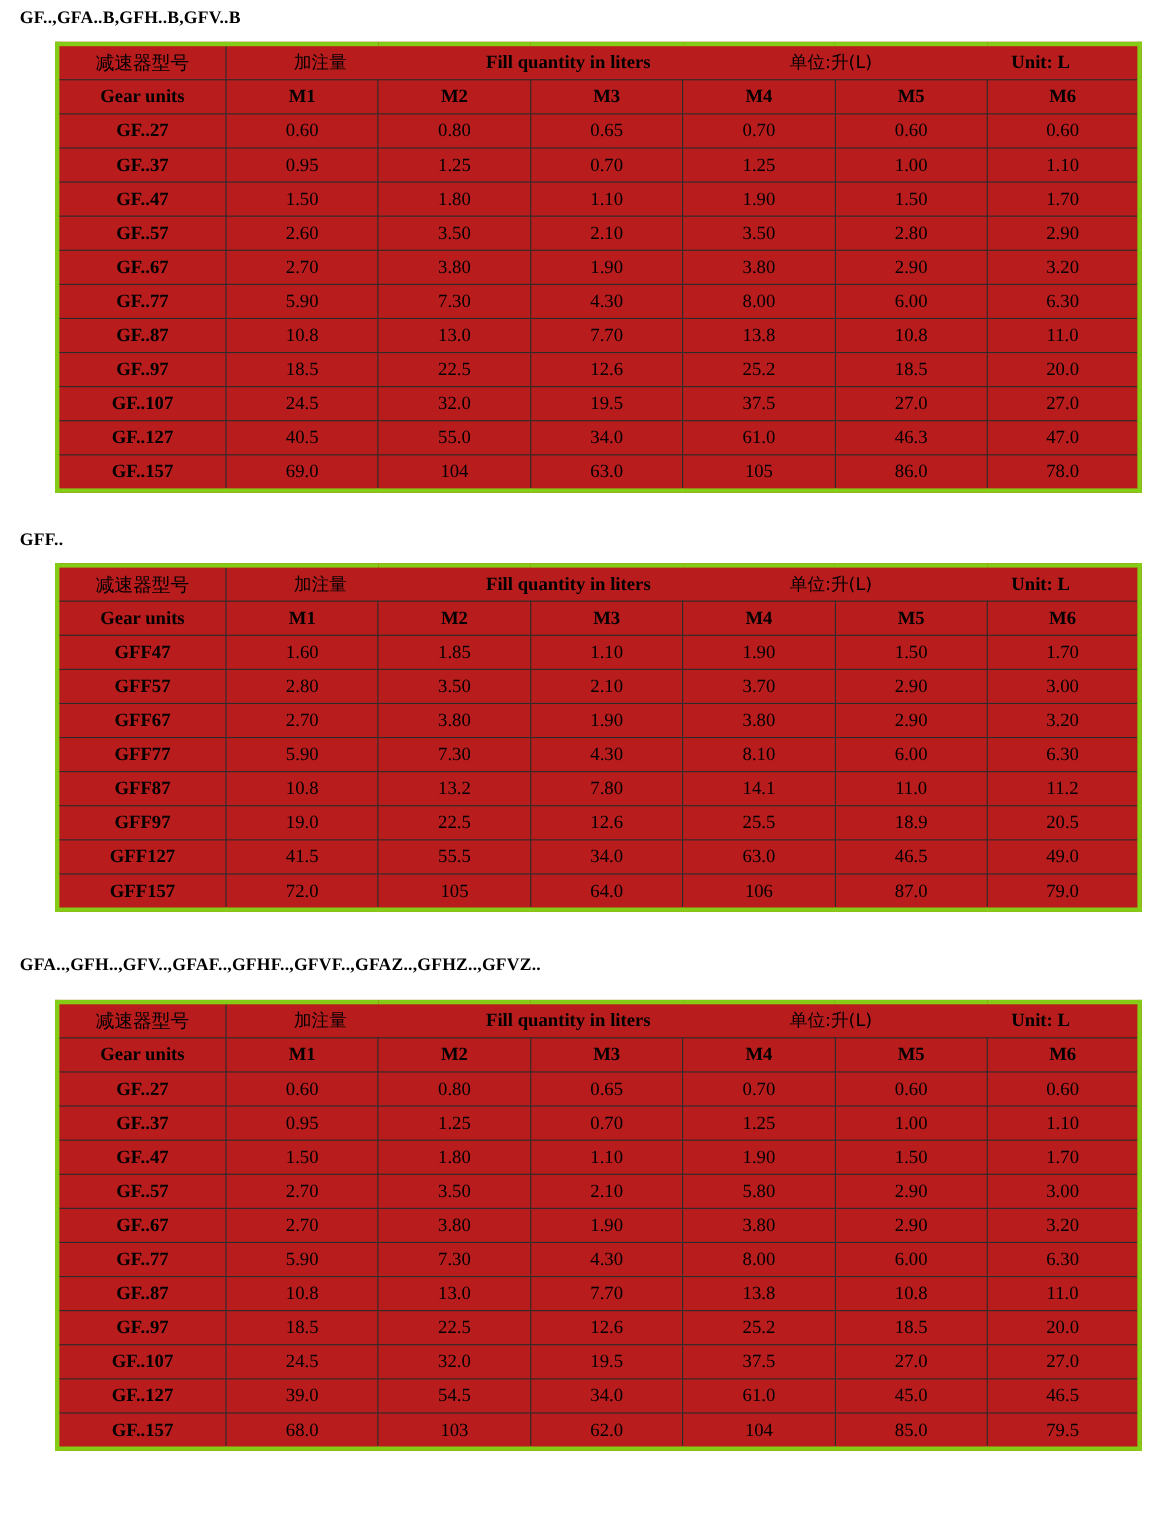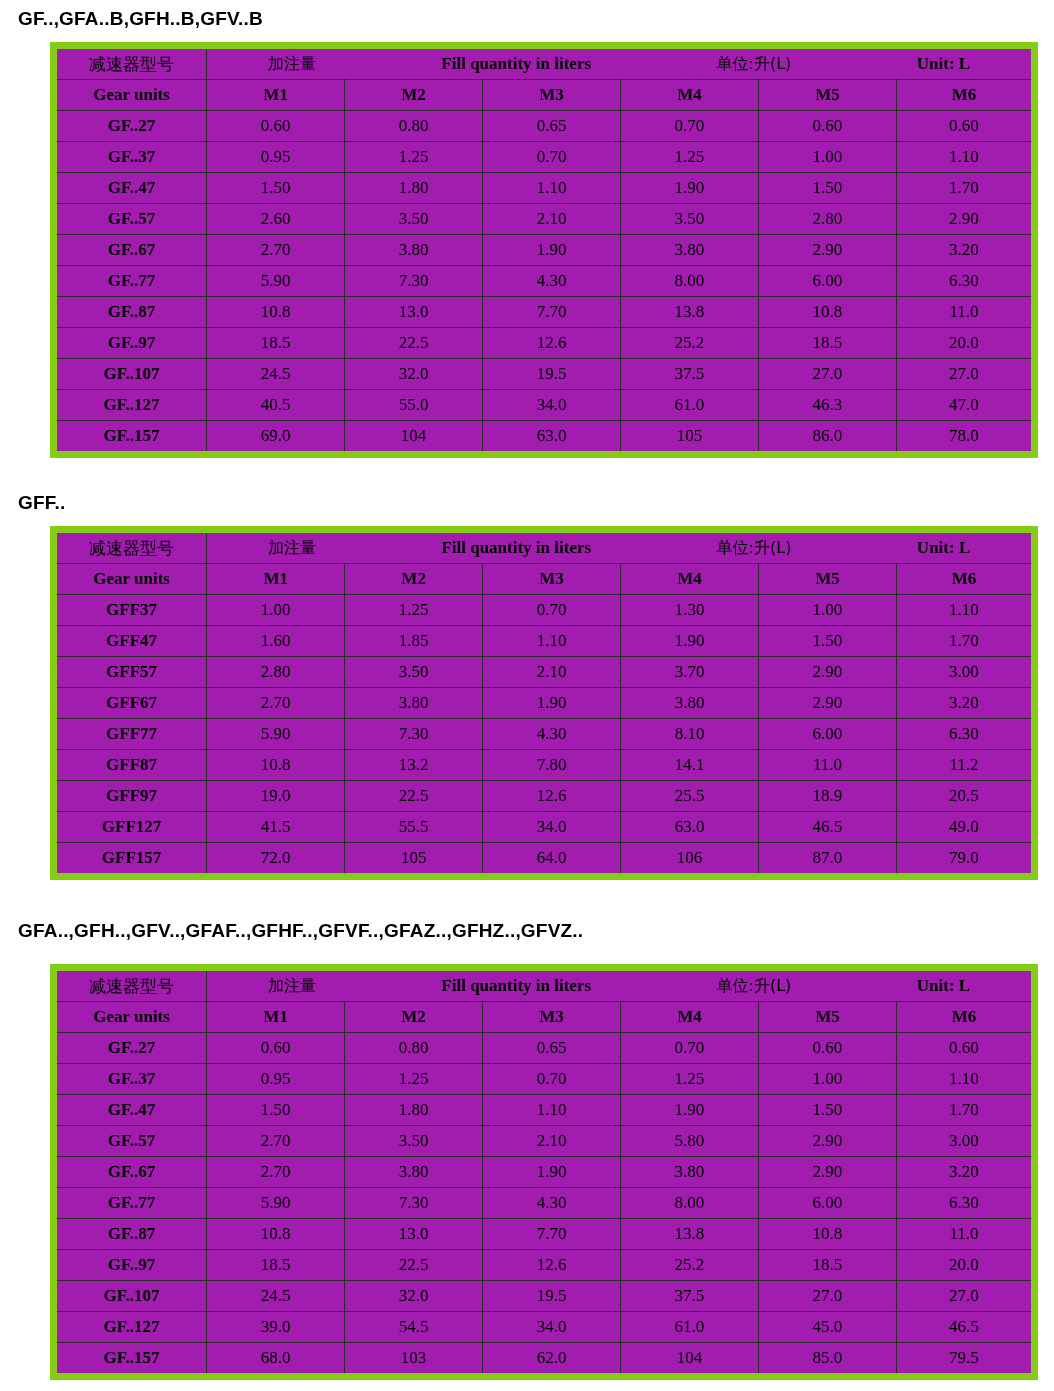--- a/index.html
+++ b/index.html
@@ -16,34 +16,34 @@
   }
   .page {
     width: 1054px;
     box-sizing: border-box;
     padding: 8px 16px 10px 16px;
   }
   .section {
     margin-bottom: 0px;
   }
   .section-title {
-    font-family: Liberation Sans, sans-serif;
+    font-family: Liberation Serif, serif;
     font-weight: bold;
-    font-size: 19px;
+    font-size: 16px;
     letter-spacing: 0.2px;
     margin: 0 0 12px 2px;
   }
   .section-title.s2 { margin-top: 34px; }
   .section-title.s3 { margin-top: 40px; margin-bottom: 22px;}
   table.fill-table {
     border-collapse: collapse;
     table-layout: fixed;
     margin-left: 34px;
-    border: 7px solid #84cc16;
-    background: #a21caf;
+    border: 4px solid #84cc16;
+    background: #b91c1c;
   }
   table.fill-table td, table.fill-table th {
     border: 1px solid #2b2b2b;
     padding: 0;
     text-align: center;
     vertical-align: middle;
     font-size: 17px;
     height: 30px;
   }
   col.c-model { width: 155px; }
@@ -263,29 +263,20 @@
         <tr>
           <td class="hdr-cell-left2">Gear units</td>
           <td class="hdr-m">M1</td>
           <td class="hdr-m">M2</td>
           <td class="hdr-m">M3</td>
           <td class="hdr-m">M4</td>
           <td class="hdr-m">M5</td>
           <td class="hdr-m">M6</td>
         </tr>
         <tr>
-          <td class="model">GFF37</td>
-          <td class="val">1.00</td>
-          <td class="val">1.25</td>
-          <td class="val">0.70</td>
-          <td class="val">1.30</td>
-          <td class="val">1.00</td>
-          <td class="val">1.10</td>
-        </tr>
-        <tr>
           <td class="model">GFF47</td>
           <td class="val">1.60</td>
           <td class="val">1.85</td>
           <td class="val">1.10</td>
           <td class="val">1.90</td>
           <td class="val">1.50</td>
           <td class="val">1.70</td>
         </tr>
         <tr>
           <td class="model">GFF57</td>

